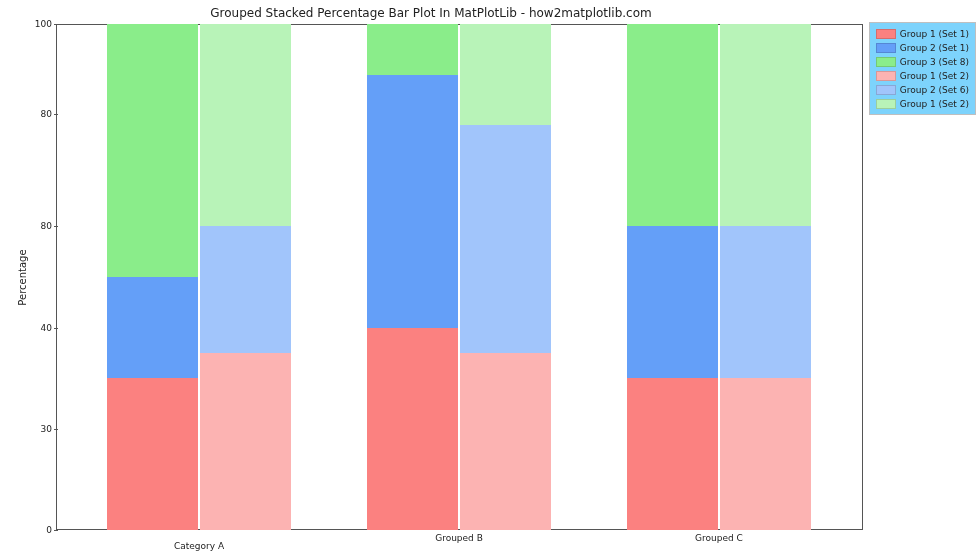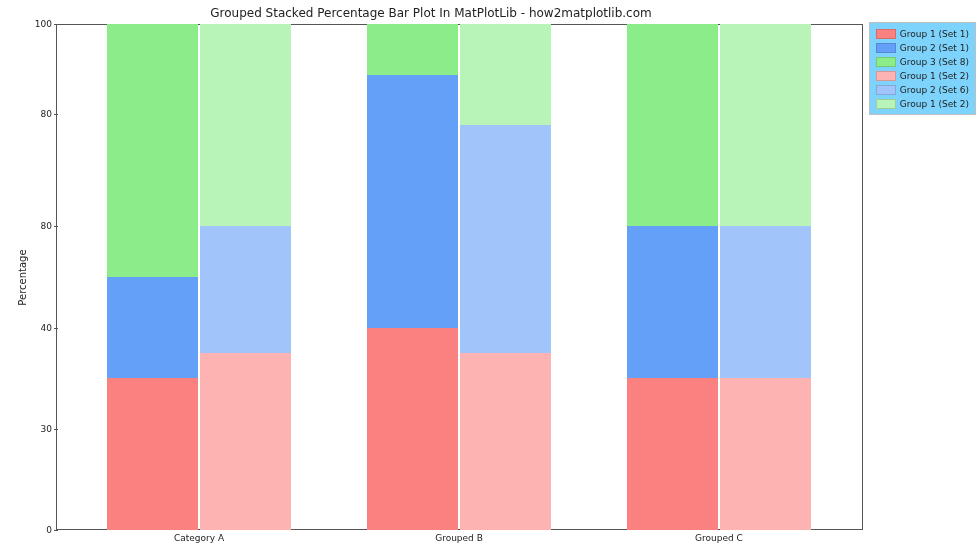--- a/index.html
+++ b/index.html
@@ -36,21 +36,21 @@
 
   <div id="yticks">
       <div class="ytick" style="top: 530px;">0</div>
       <div class="ytick" style="top: 428.8px;">30</div>
       <div class="ytick" style="top: 327.6px;">40</div>
       <div class="ytick" style="top: 226.4px;">80</div>
       <div class="ytick" style="top: 114px;">80</div>
       <div class="ytick" style="top: 24px;">100</div>
     </div>
   <div id="xticks">
-      <div class="xtick" style="left: 199px;">Category A</div>
+      <div class="xtick" style="left: 199px; margin-top: 8px;">Category A</div>
       <div class="xtick" style="left: 459px;">Grouped B</div>
       <div class="xtick" style="left: 719px;">Grouped C</div>
     </div>
 
   <div class="bars" id="bars">
       <div class="bar" style="left: 50.7px; width: 91px; height: 506px;">
         <div style="position: absolute; bottom: 0px; left: 0px; width: 100%; display: flex; flex-direction: column-reverse;">
           <div class="seg" style="height: 151.8px; background: rgb(251, 129, 128);"></div>
           <div class="seg" style="height: 101.2px; background: rgb(100, 159, 248);"></div>
           <div class="seg" style="height: 253px; background: rgb(138, 237, 138);"></div>

